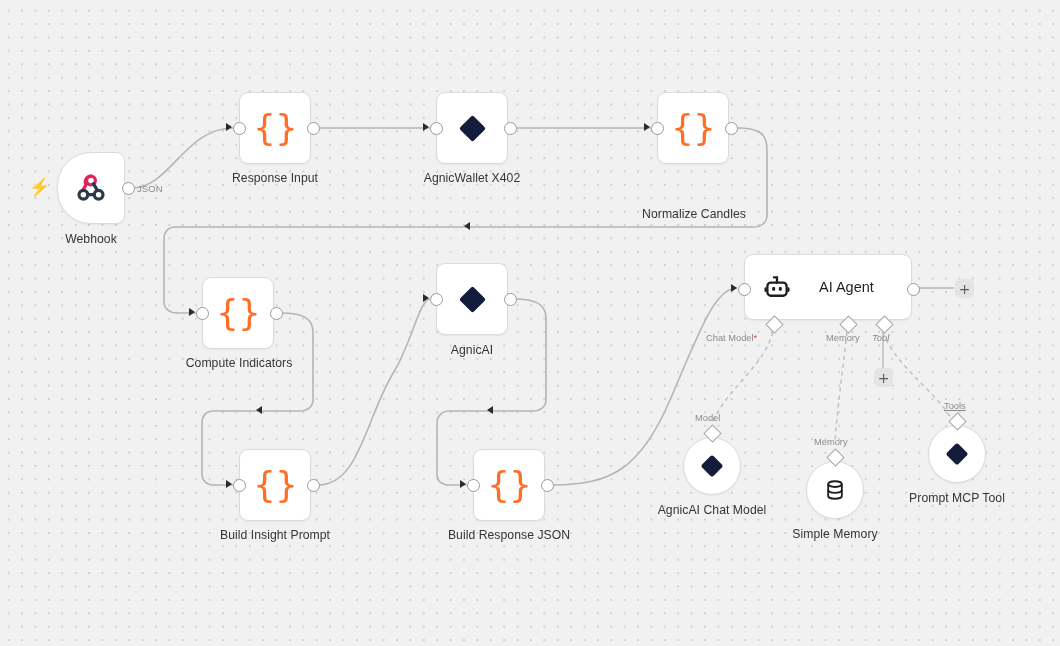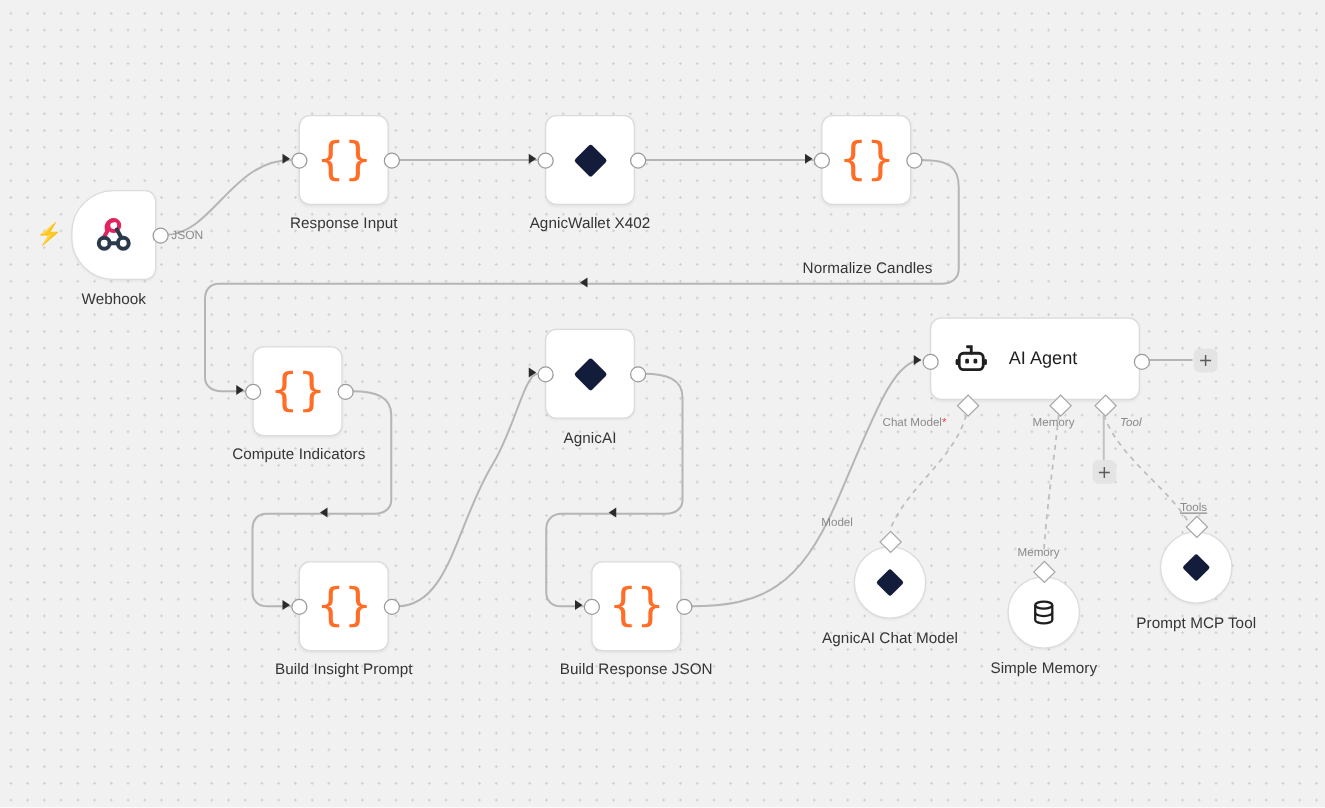--- a/index.html
+++ b/index.html
@@ -44,21 +44,21 @@
   .node.square { width: 72px; height: 72px; }
   .node.trigger {
     width: 68px; height: 72px;
     border-radius: 34px 9px 9px 34px;
   }
   .node.agent {
     width: 168px; height: 66px;
     border-radius: 9px;
     justify-content: flex-start;
     padding-left: 18px;
-    gap: 16px;
+    gap: 28px;
   }
   .node.circle {
     width: 58px; height: 58px;
     border-radius: 50%;
   }
 
   .node-label {
     position: absolute;
     font-size: 12.2px;
     color: #353535;
@@ -303,25 +303,25 @@
 
   <div class="sub-port" style="left:768px; top:318px;"></div>
   <div class="port-label" style="left:706px; top:333px;">
     <span>Chat Model</span><span class="req">*</span>
   </div>
 
   <div class="sub-port" style="left:842px; top:318px;"></div>
   <div class="port-label" style="left:826px; top:333px;">Memory</div>
 
   <div class="sub-port" style="left:878px; top:318px;"></div>
-  <div class="port-label" style="left:896px; top:333px;font-style:italic;">Tool</div>
+  <div class="port-label" style="left:872px; top:333px;font-style:italic;">Tool</div>
 
   <div class="plus-btn" style="left:874px; top:368px;">+</div>
 
-  <div class="port-label" style="left:657px; top:413px;">Model</div>
+  <div class="port-label" style="left:695px; top:413px;">Model</div>
   <div class="sub-port" style="left:706px; top:427px;"></div>
   <div class="node circle" style="left:683px; top:437px;">
     <span class="diamond sm"></span>
   </div>
   <div class="node-label" style="left:642px; top:503px; width:140px;">AgnicAI Chat Model</div>
 
   <div class="port-label" style="left:814px; top:437px;">Memory</div>
   <div class="sub-port" style="left:829px; top:451px;"></div>
   <div class="node circle" style="left:806px; top:461px;">
     <svg width="24" height="24" viewBox="0 0 26 26">

